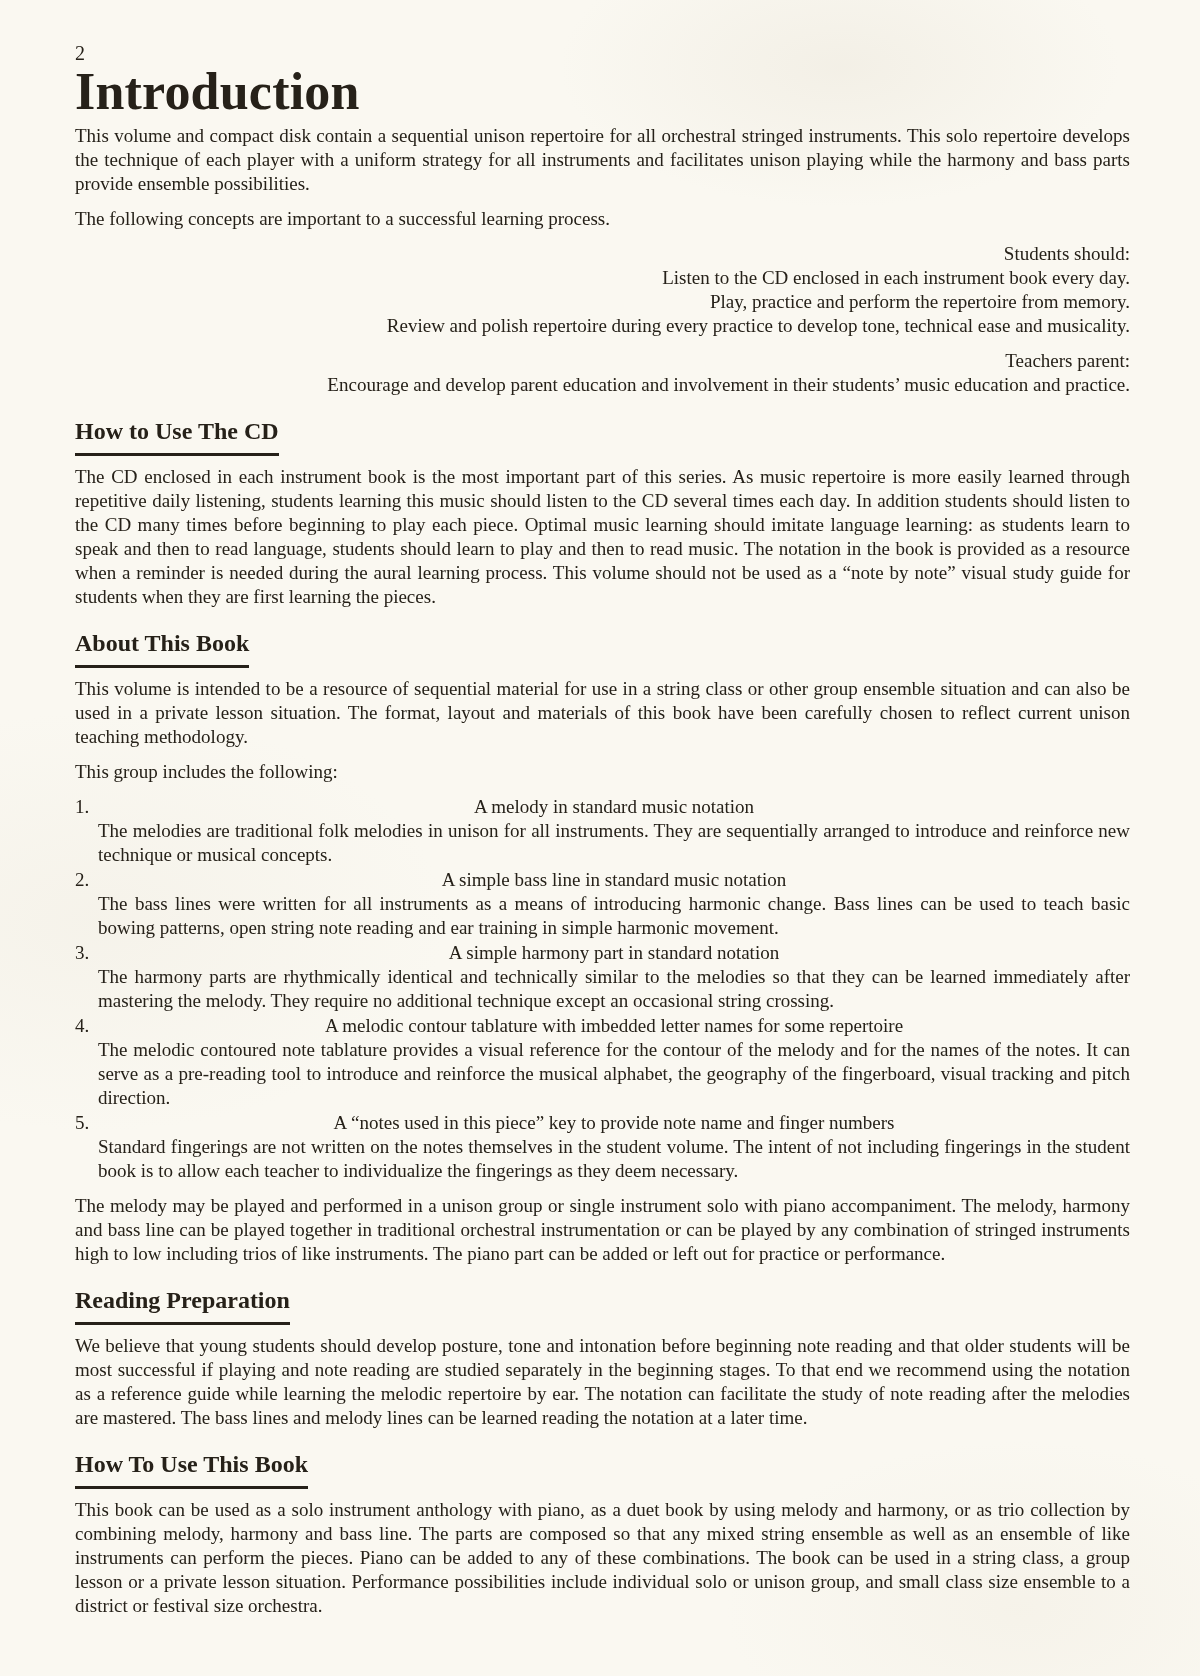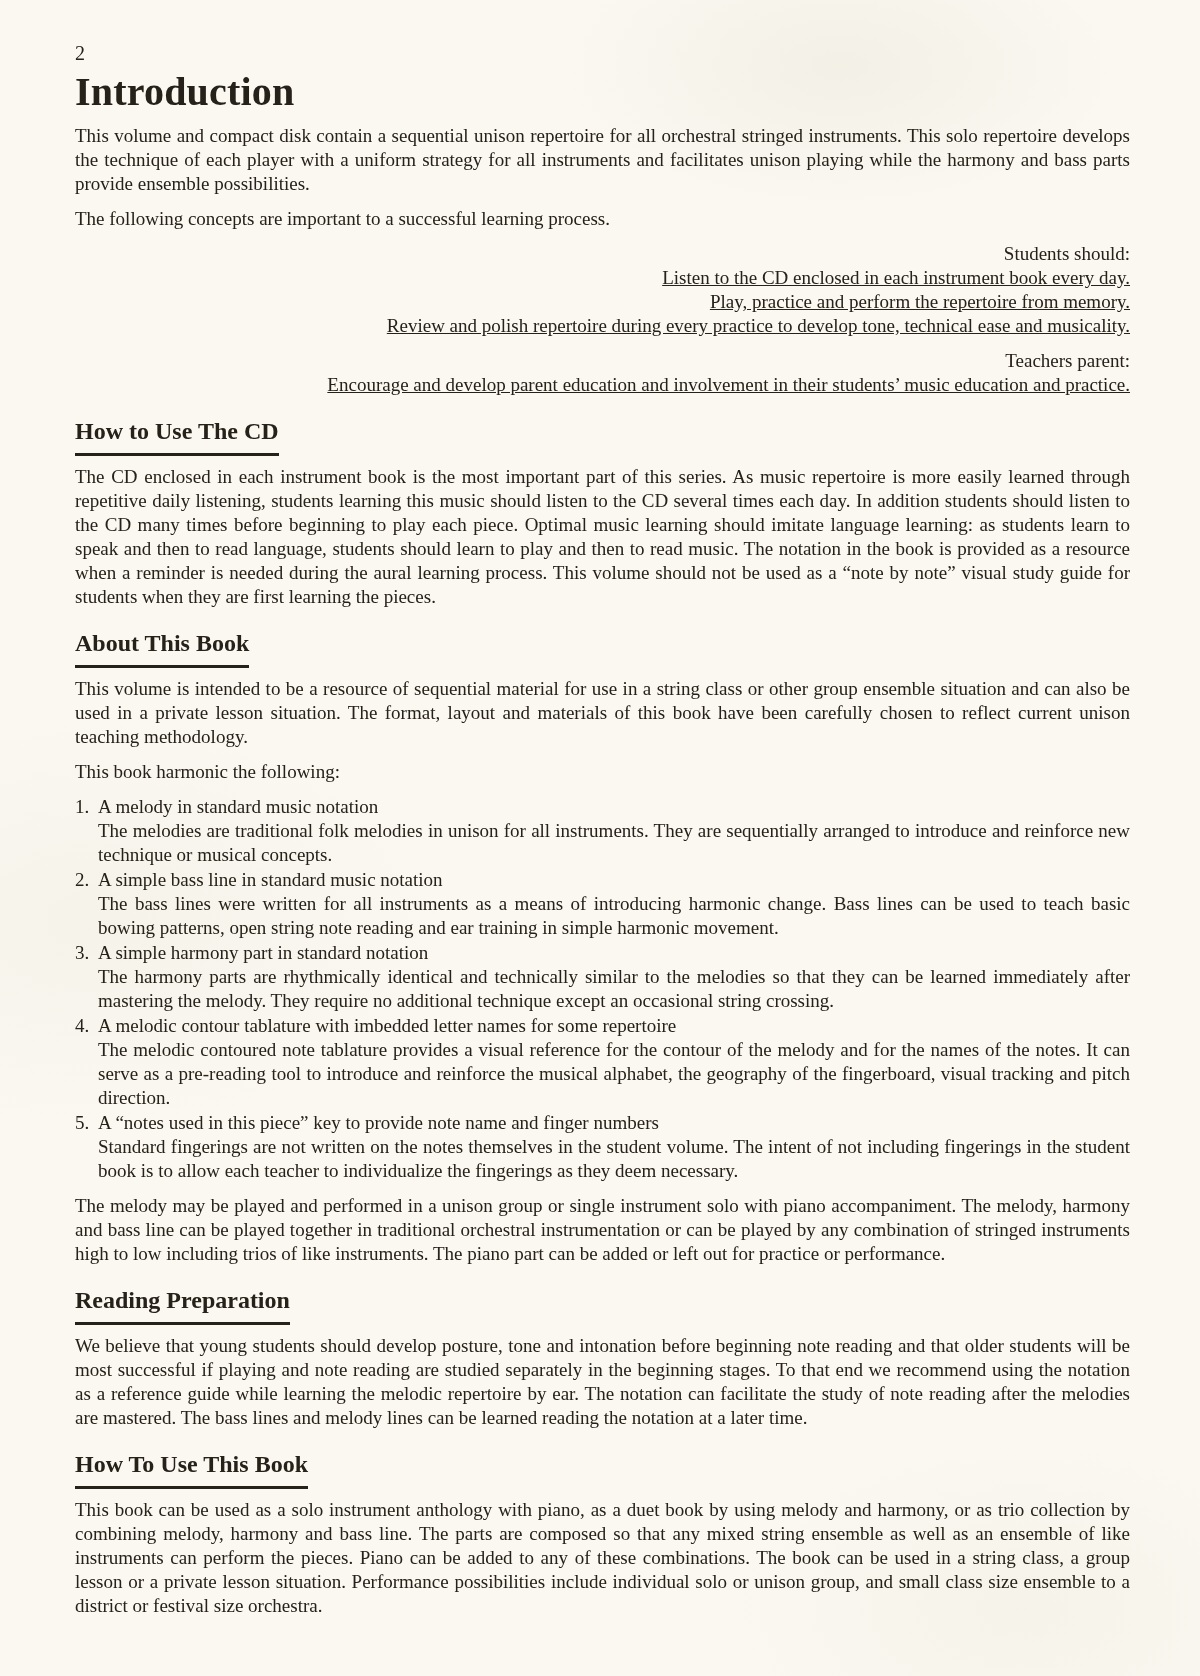--- a/index.html
+++ b/index.html
@@ -26,21 +26,21 @@
       radial-gradient(ellipse 420px 240px at 85% 96%, rgba(236,230,216,0.30), rgba(0,0,0,0) 70%),
       #faf8f1;
     overflow: hidden;
   }
   .page-number {
     font-size: 20px;
     line-height: 22px;
     margin: 0 0 6px 0;
   }
   h1.doc-title {
-    font-size: 40px;
+    font-size: 52px;
     line-height: 44px;
     font-weight: bold;
     letter-spacing: 0.2px;
     margin: 0 0 10px 0;
   }
   p.body-text {
     font-size: 19px;
     line-height: 24px;
     margin: 0 0 11px 0;
     text-align: justify;
@@ -51,21 +51,20 @@
     text-align: right;
   }
   .plain-list .label {
     font-size: 19px;
     line-height: 24px;
   }
   .plain-list .sub-item {
     font-size: 19px;
     line-height: 24px;
     padding-left: 36px;
-    text-decoration: underline;
   }
   h2.section-heading {
     font-size: 24px;
     line-height: 27px;
     font-weight: bold;
     margin: 21px 0 9px 0;
   }
   h2.section-heading span {
     display: inline-block;
     border-bottom: 3px solid #262119;
@@ -79,21 +78,21 @@
   .num-item .num {
     position: absolute;
     left: 0;
     top: 0;
     font-size: 19px;
     line-height: 24px;
   }
   .num-item .item-title {
     font-size: 19px;
     line-height: 24px;
-    text-align: left;
+    text-align: center;
     margin: 0;
   }
   .num-item .item-desc {
     font-size: 19px;
     line-height: 24px;
     text-align: justify;
     margin: 0;
   }
   .num-list { margin: 0 0 11px 0; }
 </style>
@@ -120,21 +119,21 @@
   <div class="plain-list">
     <div class="label">Teachers parent:</div>
     <div class="sub-item">Encourage and develop parent education and involvement in their students’ music education and practice.</div>
   </div>
 
   <h2 class="section-heading"><span>How to Use The CD</span></h2>
   <p class="body-text">The CD enclosed in each instrument book is the most important part of this series. As music repertoire is more easily learned through repetitive daily listening, students learning this music should listen to the CD several times each day. In addition students should listen to the CD many times before beginning to play each piece. Optimal music learning should imitate language learning: as students learn to speak and then to read language, students should learn to play and then to read music. The notation in the book is provided as a resource when a reminder is needed during the aural learning process. This volume should not be used as a “note by note” visual study guide for students when they are first learning the pieces.</p>
 
   <h2 class="section-heading"><span>About This Book</span></h2>
   <p class="body-text">This volume is intended to be a resource of sequential material for use in a string class or other group ensemble situation and can also be used in a private lesson situation. The format, layout and materials of this book have been carefully chosen to reflect current unison teaching methodology.</p>
-  <p class="body-text no-just">This book harmonic the following:</p>
+  <p class="body-text no-just">This group includes the following:</p>
 
   <div class="num-list">
 
     <div class="num-item">
       <span class="num">1.</span>
       <p class="item-title">A melody in standard music notation</p>
       <p class="item-desc">The melodies are traditional folk melodies in unison for all instruments. They are sequentially arranged to introduce and reinforce new technique or musical concepts.</p>
     </div>
 
     <div class="num-item">

